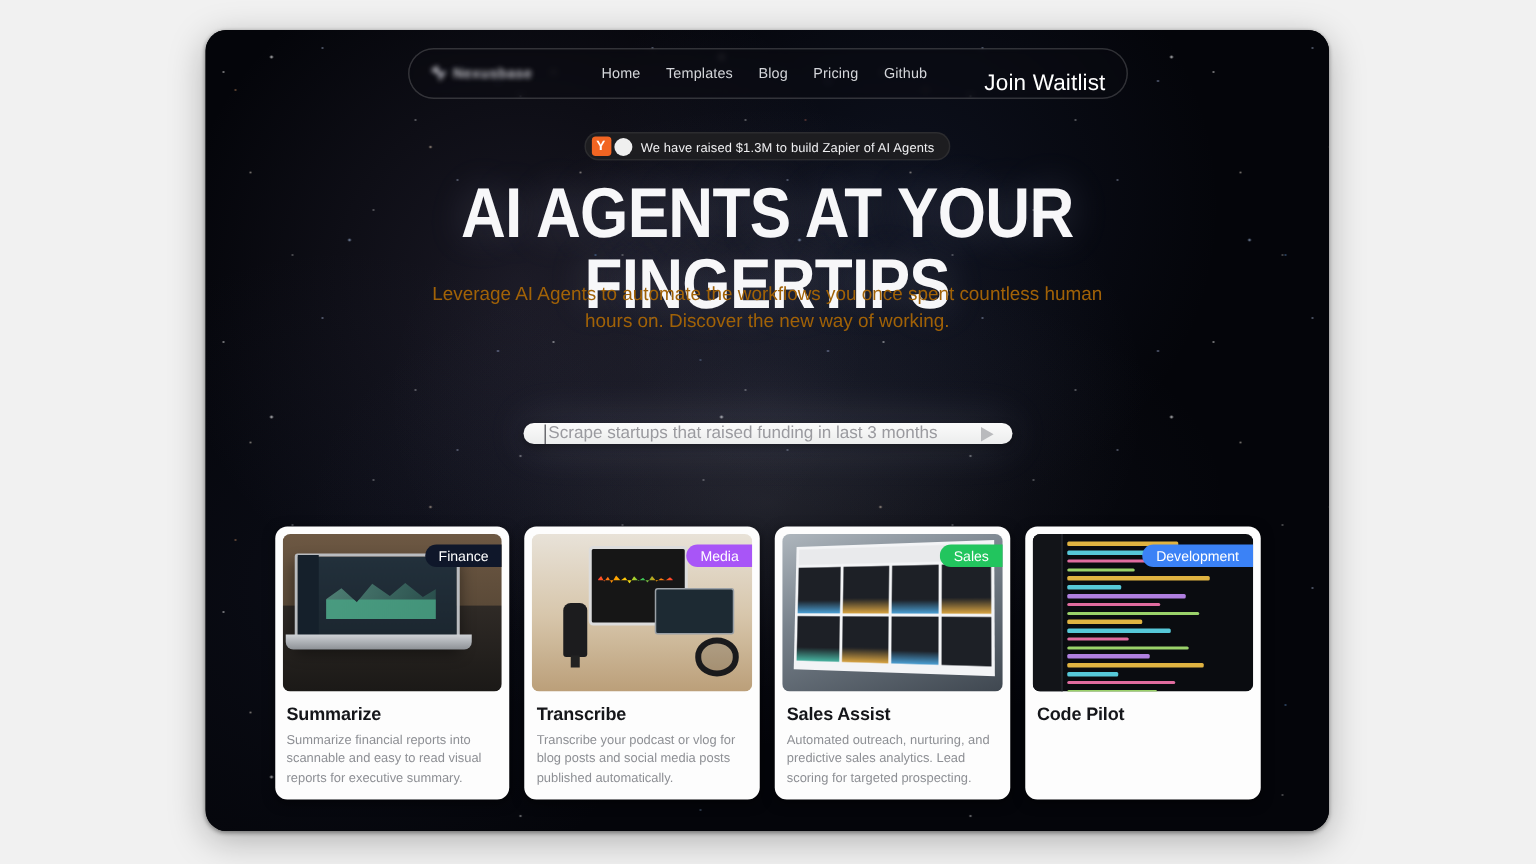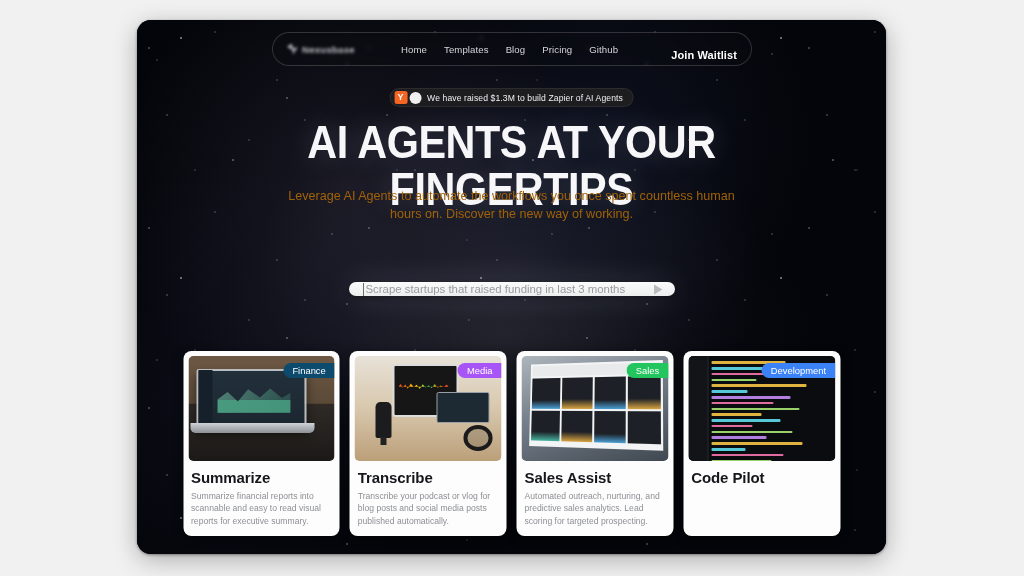--- a/index.html
+++ b/index.html
@@ -104,21 +104,21 @@
     font-size: 9.5px; font-weight: 700; letter-spacing: .3px;
     color: rgba(226,226,232,.82);
   }
   .nav-links { display: flex; gap: 17px; margin-left: 22px; align-items: center; }
   .nav-links a {
     font-size: 9.6px; color: #d4d6da; text-decoration: none;
     letter-spacing: .1px; white-space: nowrap;
   }
   .nav-cta {
     margin-left: auto;
-    font-size: 11px; font-weight: 700; color: #fff;
+    font-size: 15px; font-weight: 400; color: #fff;
     letter-spacing: .1px; white-space: nowrap;
     cursor: pointer;
     margin-top: 12px;
   }
 
   
   .announce {
     position: absolute;
     left: 50%; top: 68px;
     transform: translateX(-50%);
@@ -229,21 +229,21 @@
     top: 7px; right: 0px;
     padding: 2.5px 9px 3px 9px;
     border-radius: 9px 0 0 9px;
     font-size: 9.4px;
     font-weight: 500;
     color: #fff;
     line-height: 1;
     white-space: nowrap;
   }
   .card-title {
-    font-size: 15px;
+    font-size: 12px;
     font-weight: 700;
     color: #15161a;
     margin: 8px 3px 4px 3px;
     letter-spacing: -.1px;
   }
   .card-desc {
     font-size: 8.6px;
     line-height: 1.45;
     color: #8d8f94;
     margin: 0 3px 9px 3px;
@@ -388,21 +388,21 @@
     </div>
 
     <div class="cards">
 
       <div class="card">
         <div class="card-media">
           <div class="art art-finance">
             <div class="fin-side"></div>
             <div class="fin-chart"></div>
           </div>
-          <span class="badge" style="background:#0c4a6e">Finance</span>
+          <span class="badge" style="background:#0f172a">Finance</span>
         </div>
         <div class="card-title">Summarize</div>
         <div class="card-desc">Summarize financial reports into scannable and easy to read visual reports for executive summary.</div>
       </div>
 
       <div class="card">
         <div class="card-media">
           <div class="art art-media">
             <div class="mic"></div>
             <div class="laptop2"></div>

